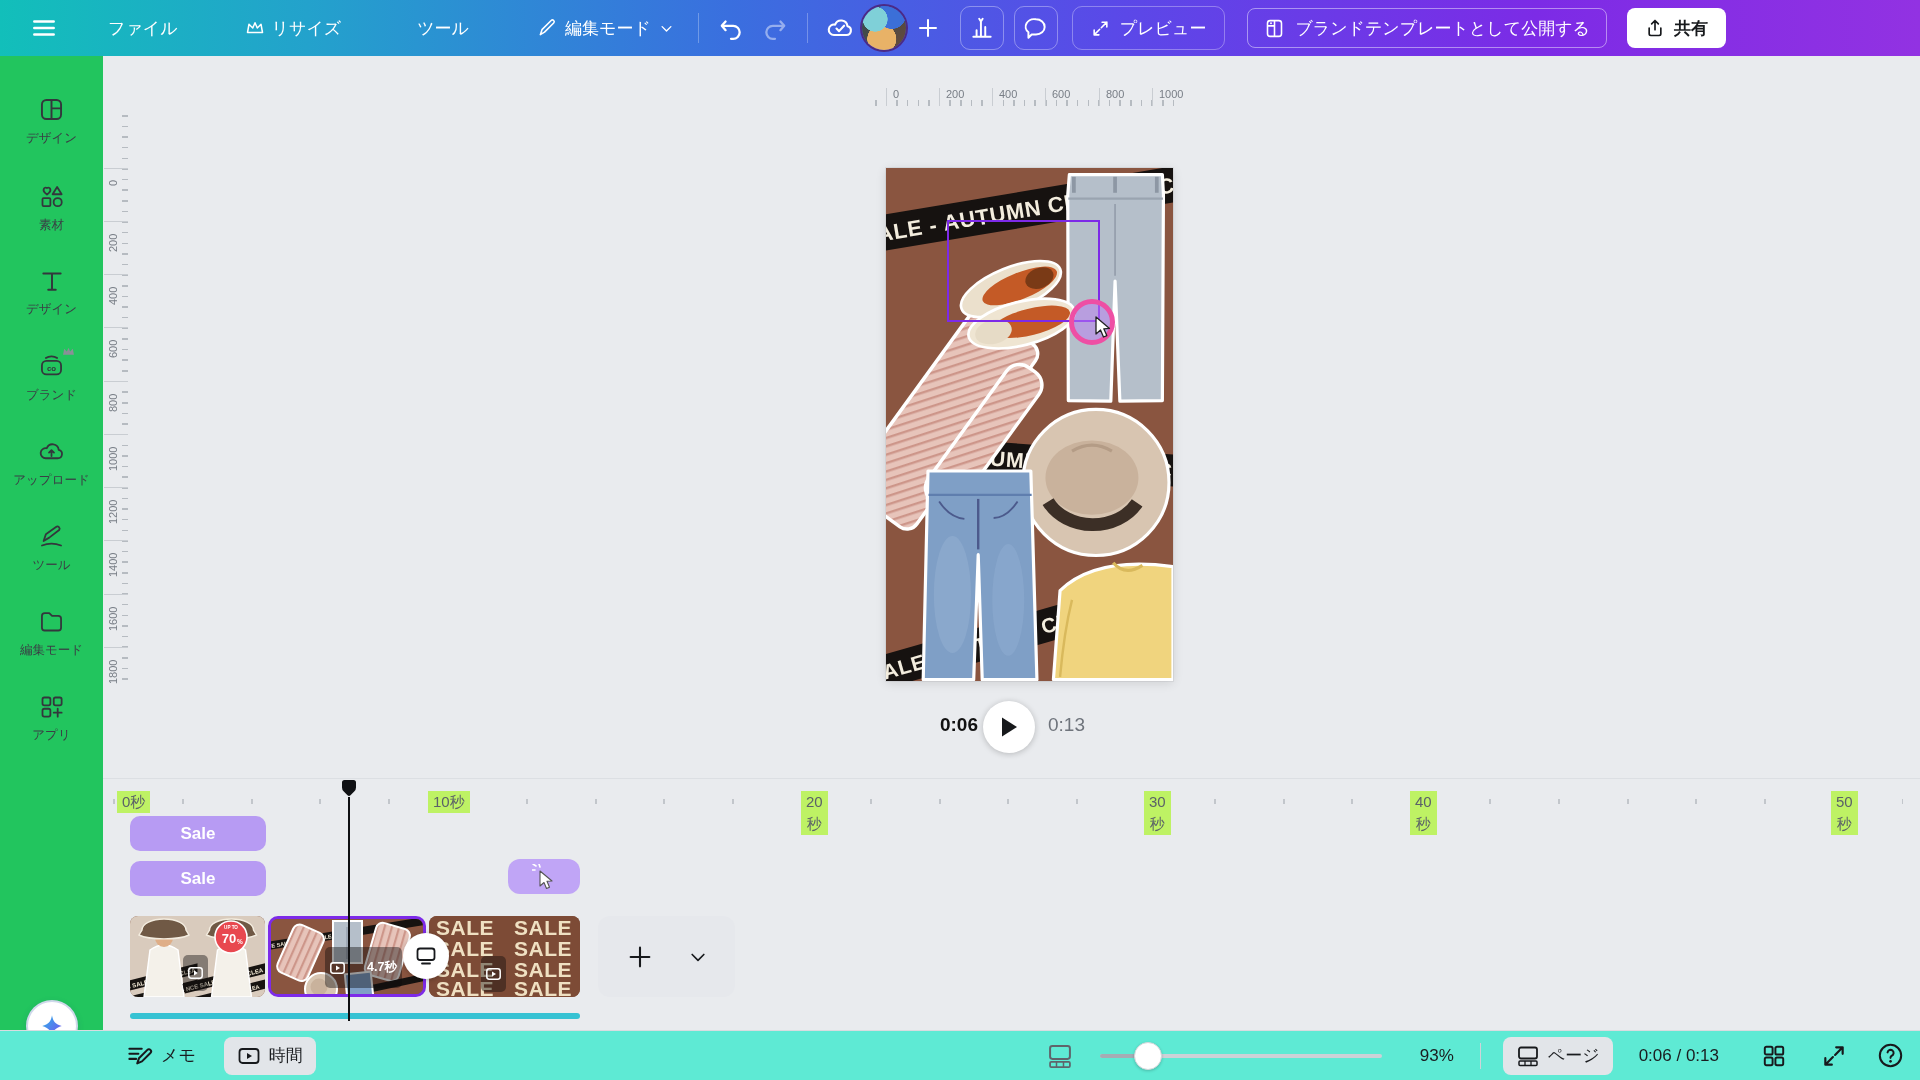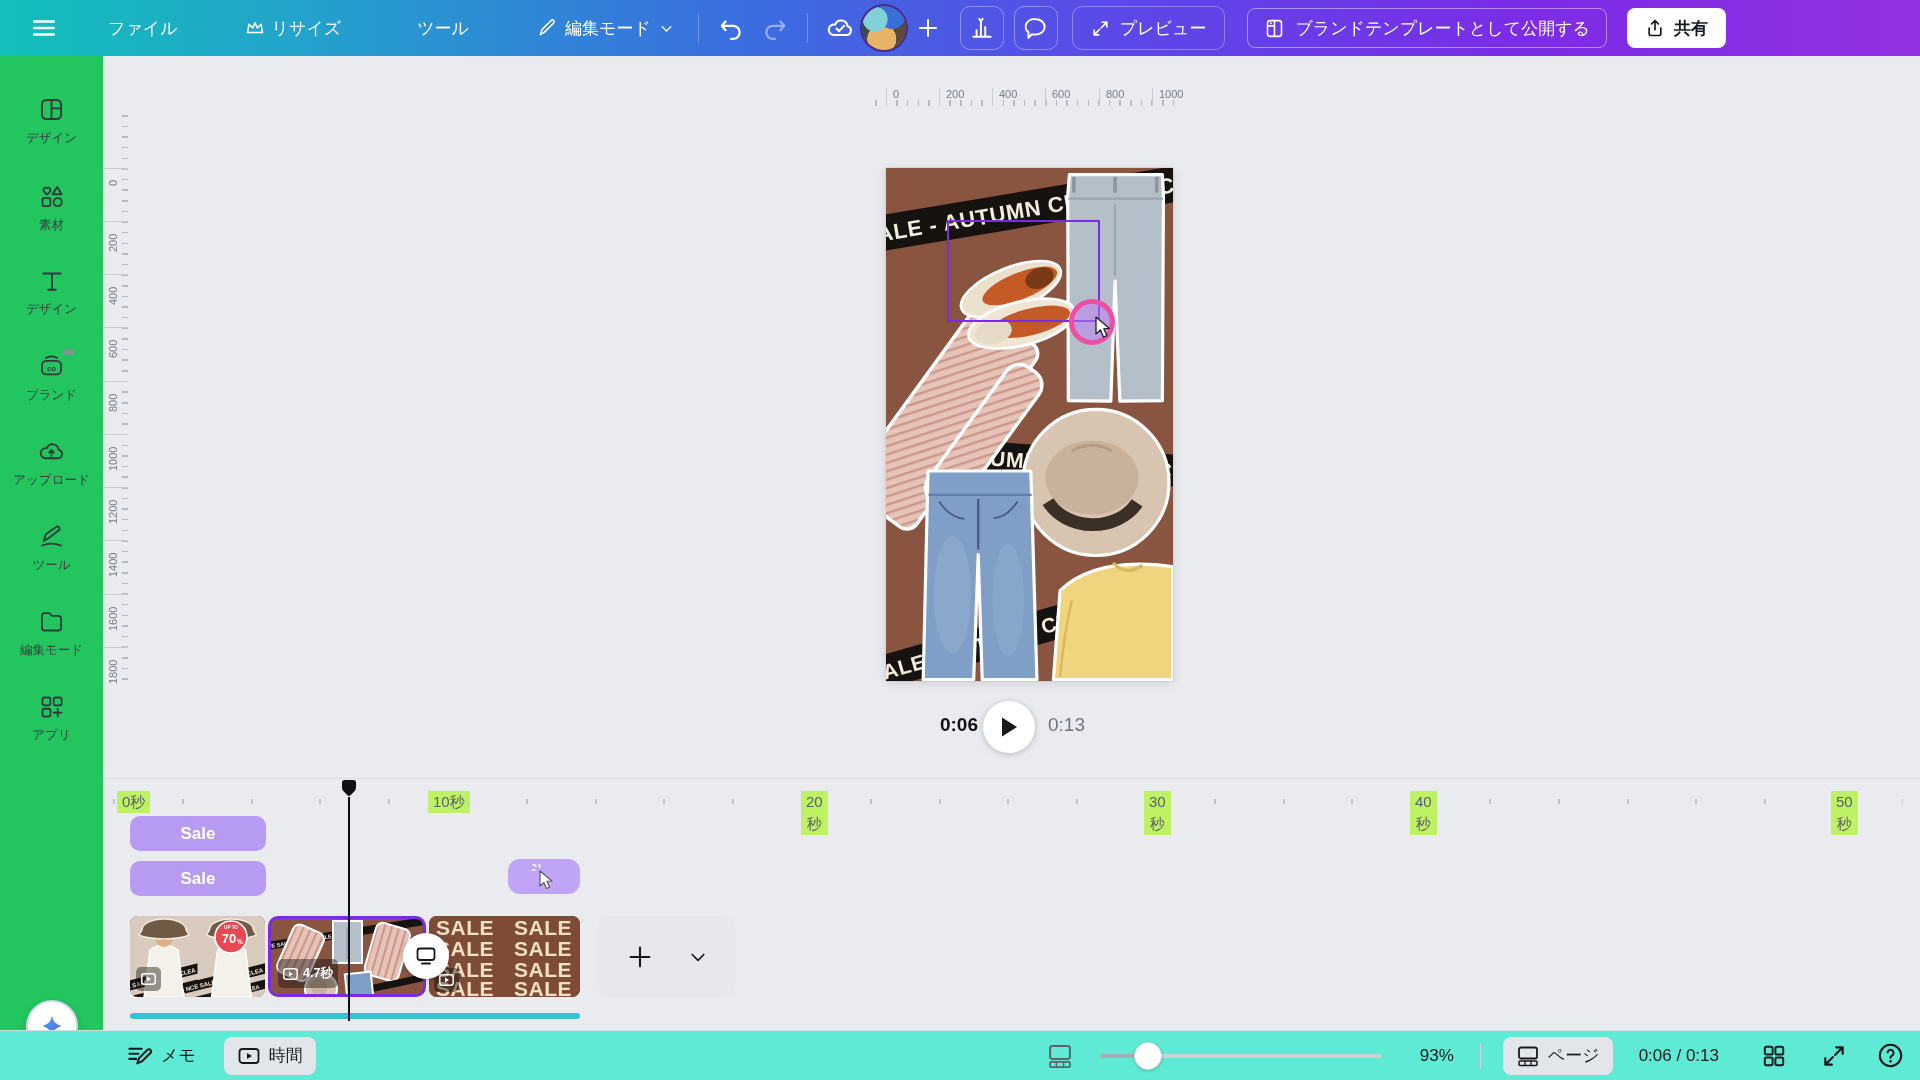--- a/index.html
+++ b/index.html
@@ -59,21 +59,21 @@
     background:repeating-linear-gradient(90deg,#c2c6cb 0 2px,transparent 2px 68.8px); }
   .tl-label { position:absolute; top:12px; font-size:15px; color:#5b6168; text-align:center; white-space:pre-line; line-height:1.45; background:#bef264; padding:0 5px; }
   #playhead-line { position:absolute; left:245px; top:18px; width:2px; height:224px; background:#0e0f12; z-index:8; }
   #playhead-pin { position:absolute; left:236px; top:0px; z-index:9; }
   .sale-pill { position:absolute; left:27px; width:136px; height:35px; border-radius:10px; background:#b79bf3;
     display:flex; align-items:center; justify-content:center; color:#fff; font-weight:700; font-size:17px; }
   #click-pill { position:absolute; left:405px; top:80px; width:72px; height:35px; border-radius:12px; background:#c0a5f6;
     display:flex; align-items:center; justify-content:center; }
   .clip { position:absolute; top:137px; height:81px; border-radius:8px; overflow:hidden; background:#7d4b36; }
   #clip2 { border:3px solid #7d2ae8; border-radius:10px; }
-  .play-chip { position:absolute; display:flex; align-items:center; gap:5px; background:rgba(15,13,12,.42); border-radius:5px; padding:6px 5px; z-index:4; }
+  .play-chip { position:absolute; display:flex; align-items:center; gap:22px; background:rgba(15,13,12,.42); border-radius:5px; padding:12px 5px; z-index:4;margin-left:47px; }
   .play-chip .dur { color:#fff; font-size:12.5px; font-weight:700; }
   #transition-btn { position:absolute; left:300px; top:154px; width:46px; height:46px; border-radius:50%; background:#fff;
     box-shadow:0 1px 5px rgba(0,0,0,.25); display:flex; align-items:center; justify-content:center; z-index:6; }
   #add-clip { position:absolute; left:495px; top:137px; width:137px; height:81px; border-radius:12px; background:#e6e8ec;
     display:flex; align-items:center; justify-content:center; gap:34px; }
   #tl-scrollbar { position:absolute; left:27px; top:234px; width:450px; height:6px; border-radius:3px; background:#36c2d3; }
 
   
   #statusbar { position:absolute; left:0; top:1030px; width:1920px; height:50px; background:#5eead4; border-top:1px solid #d9dce0;
     display:flex; align-items:center; z-index:40; color:#1a1c1f; font-size:17px; }

